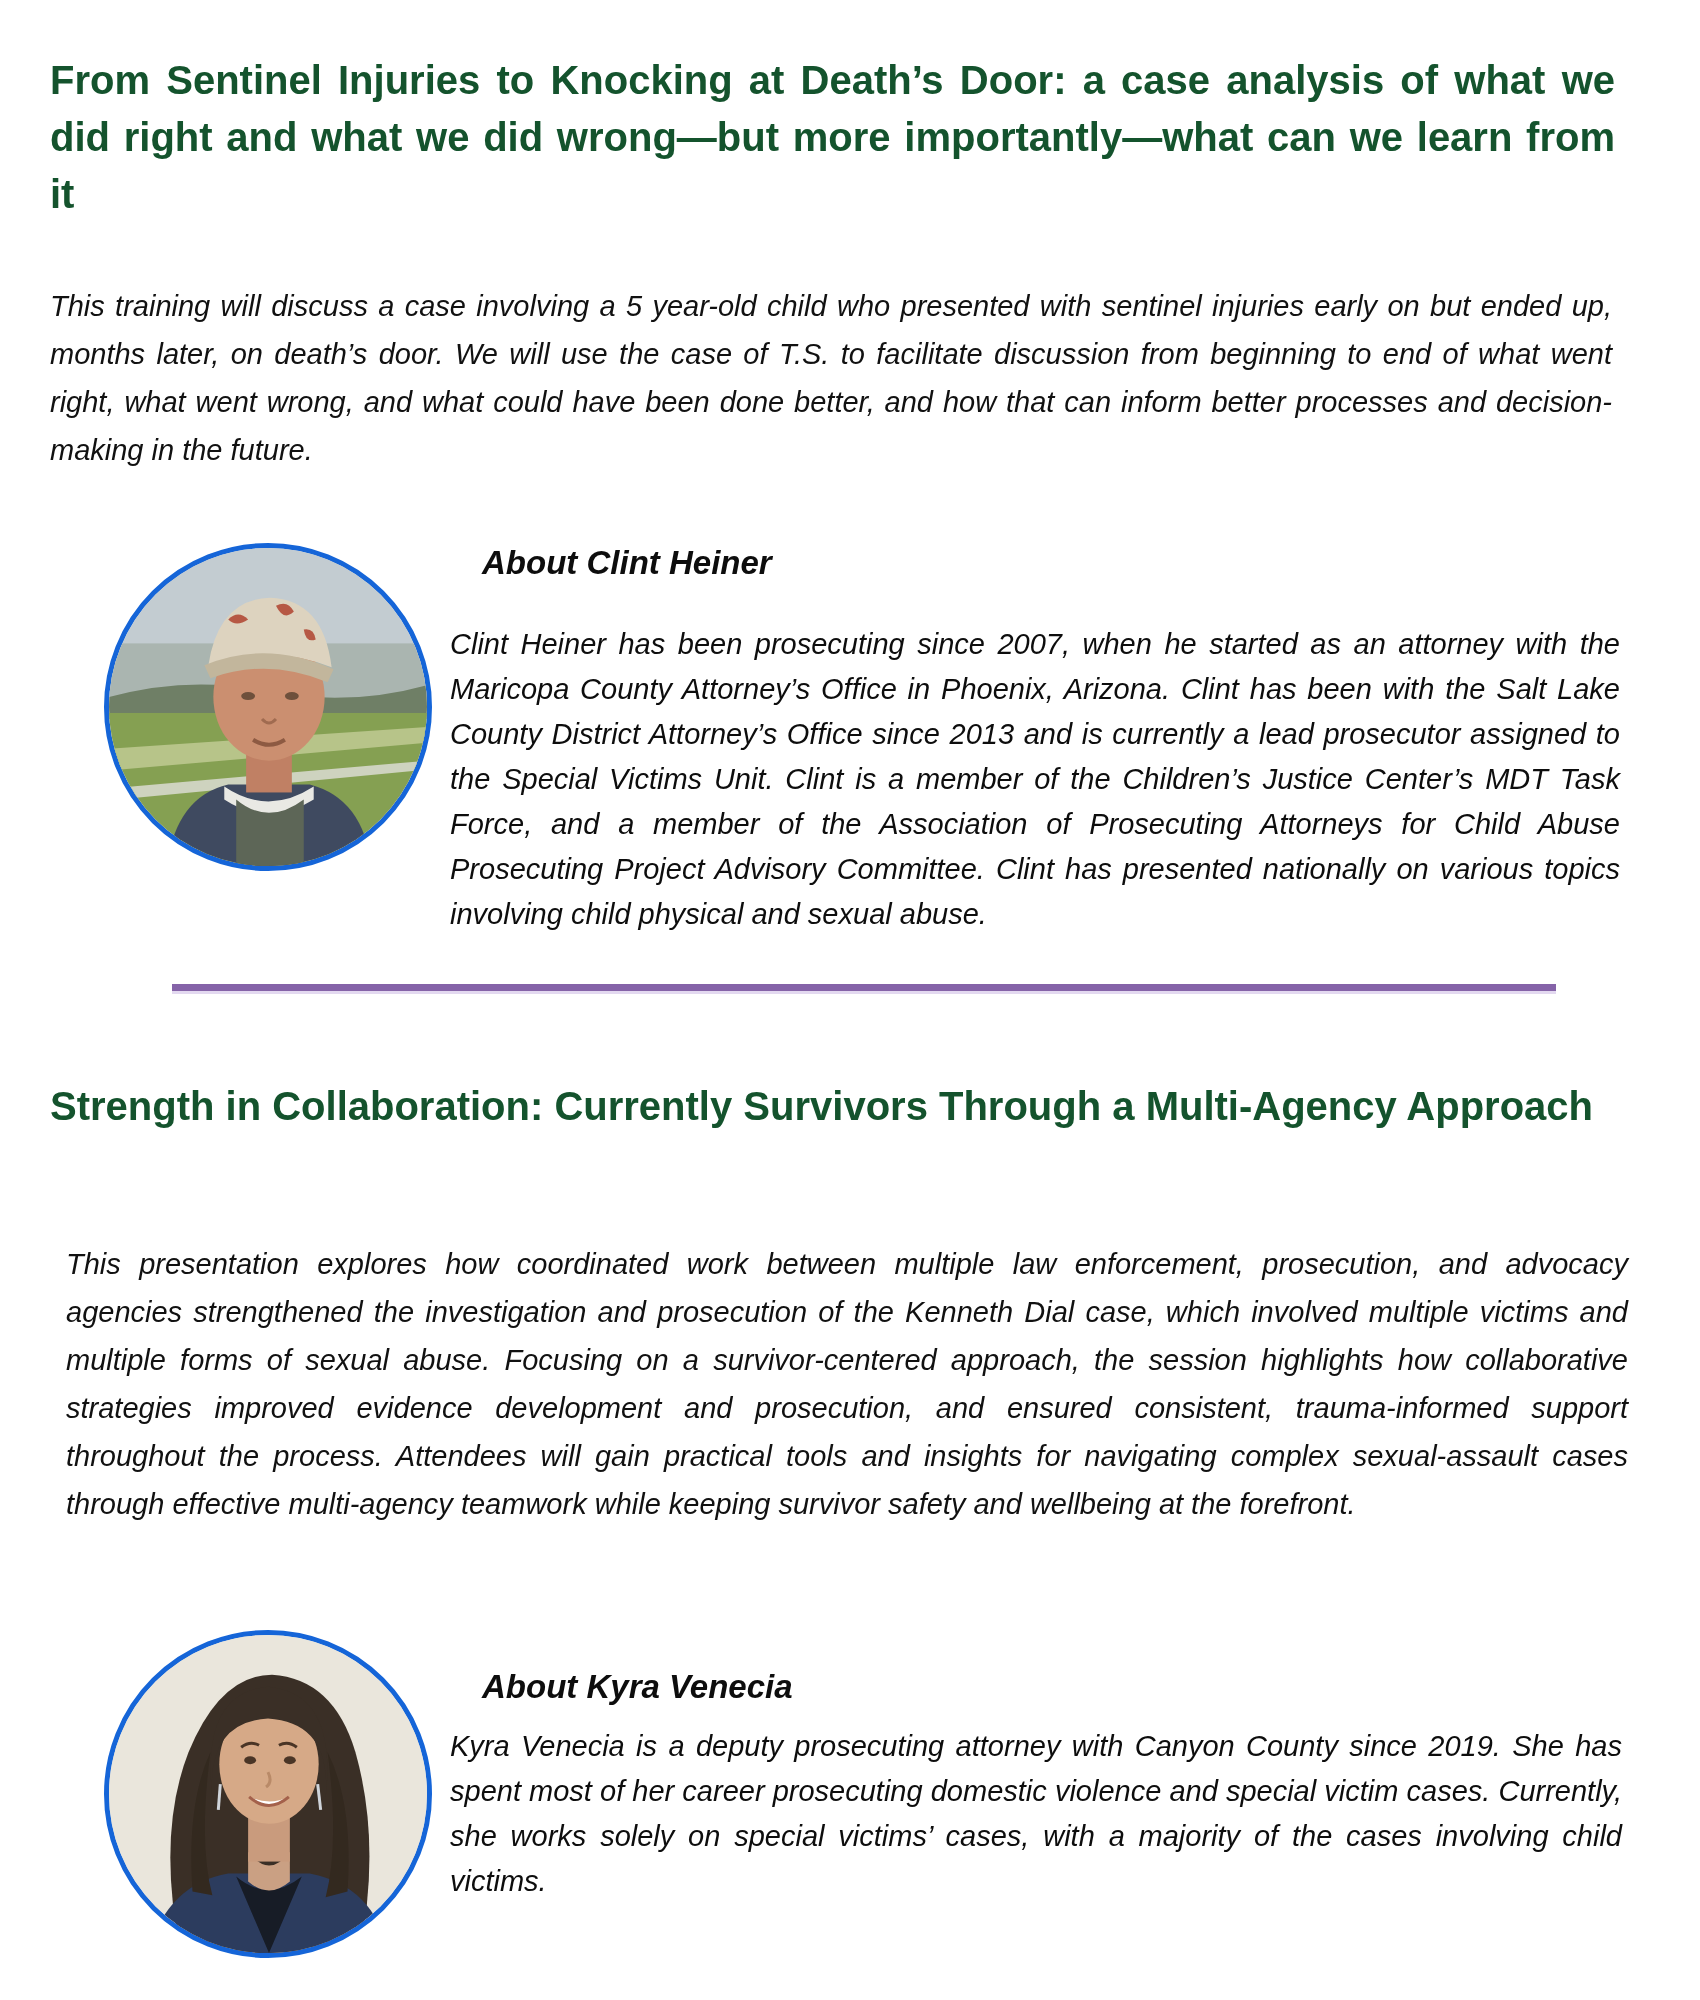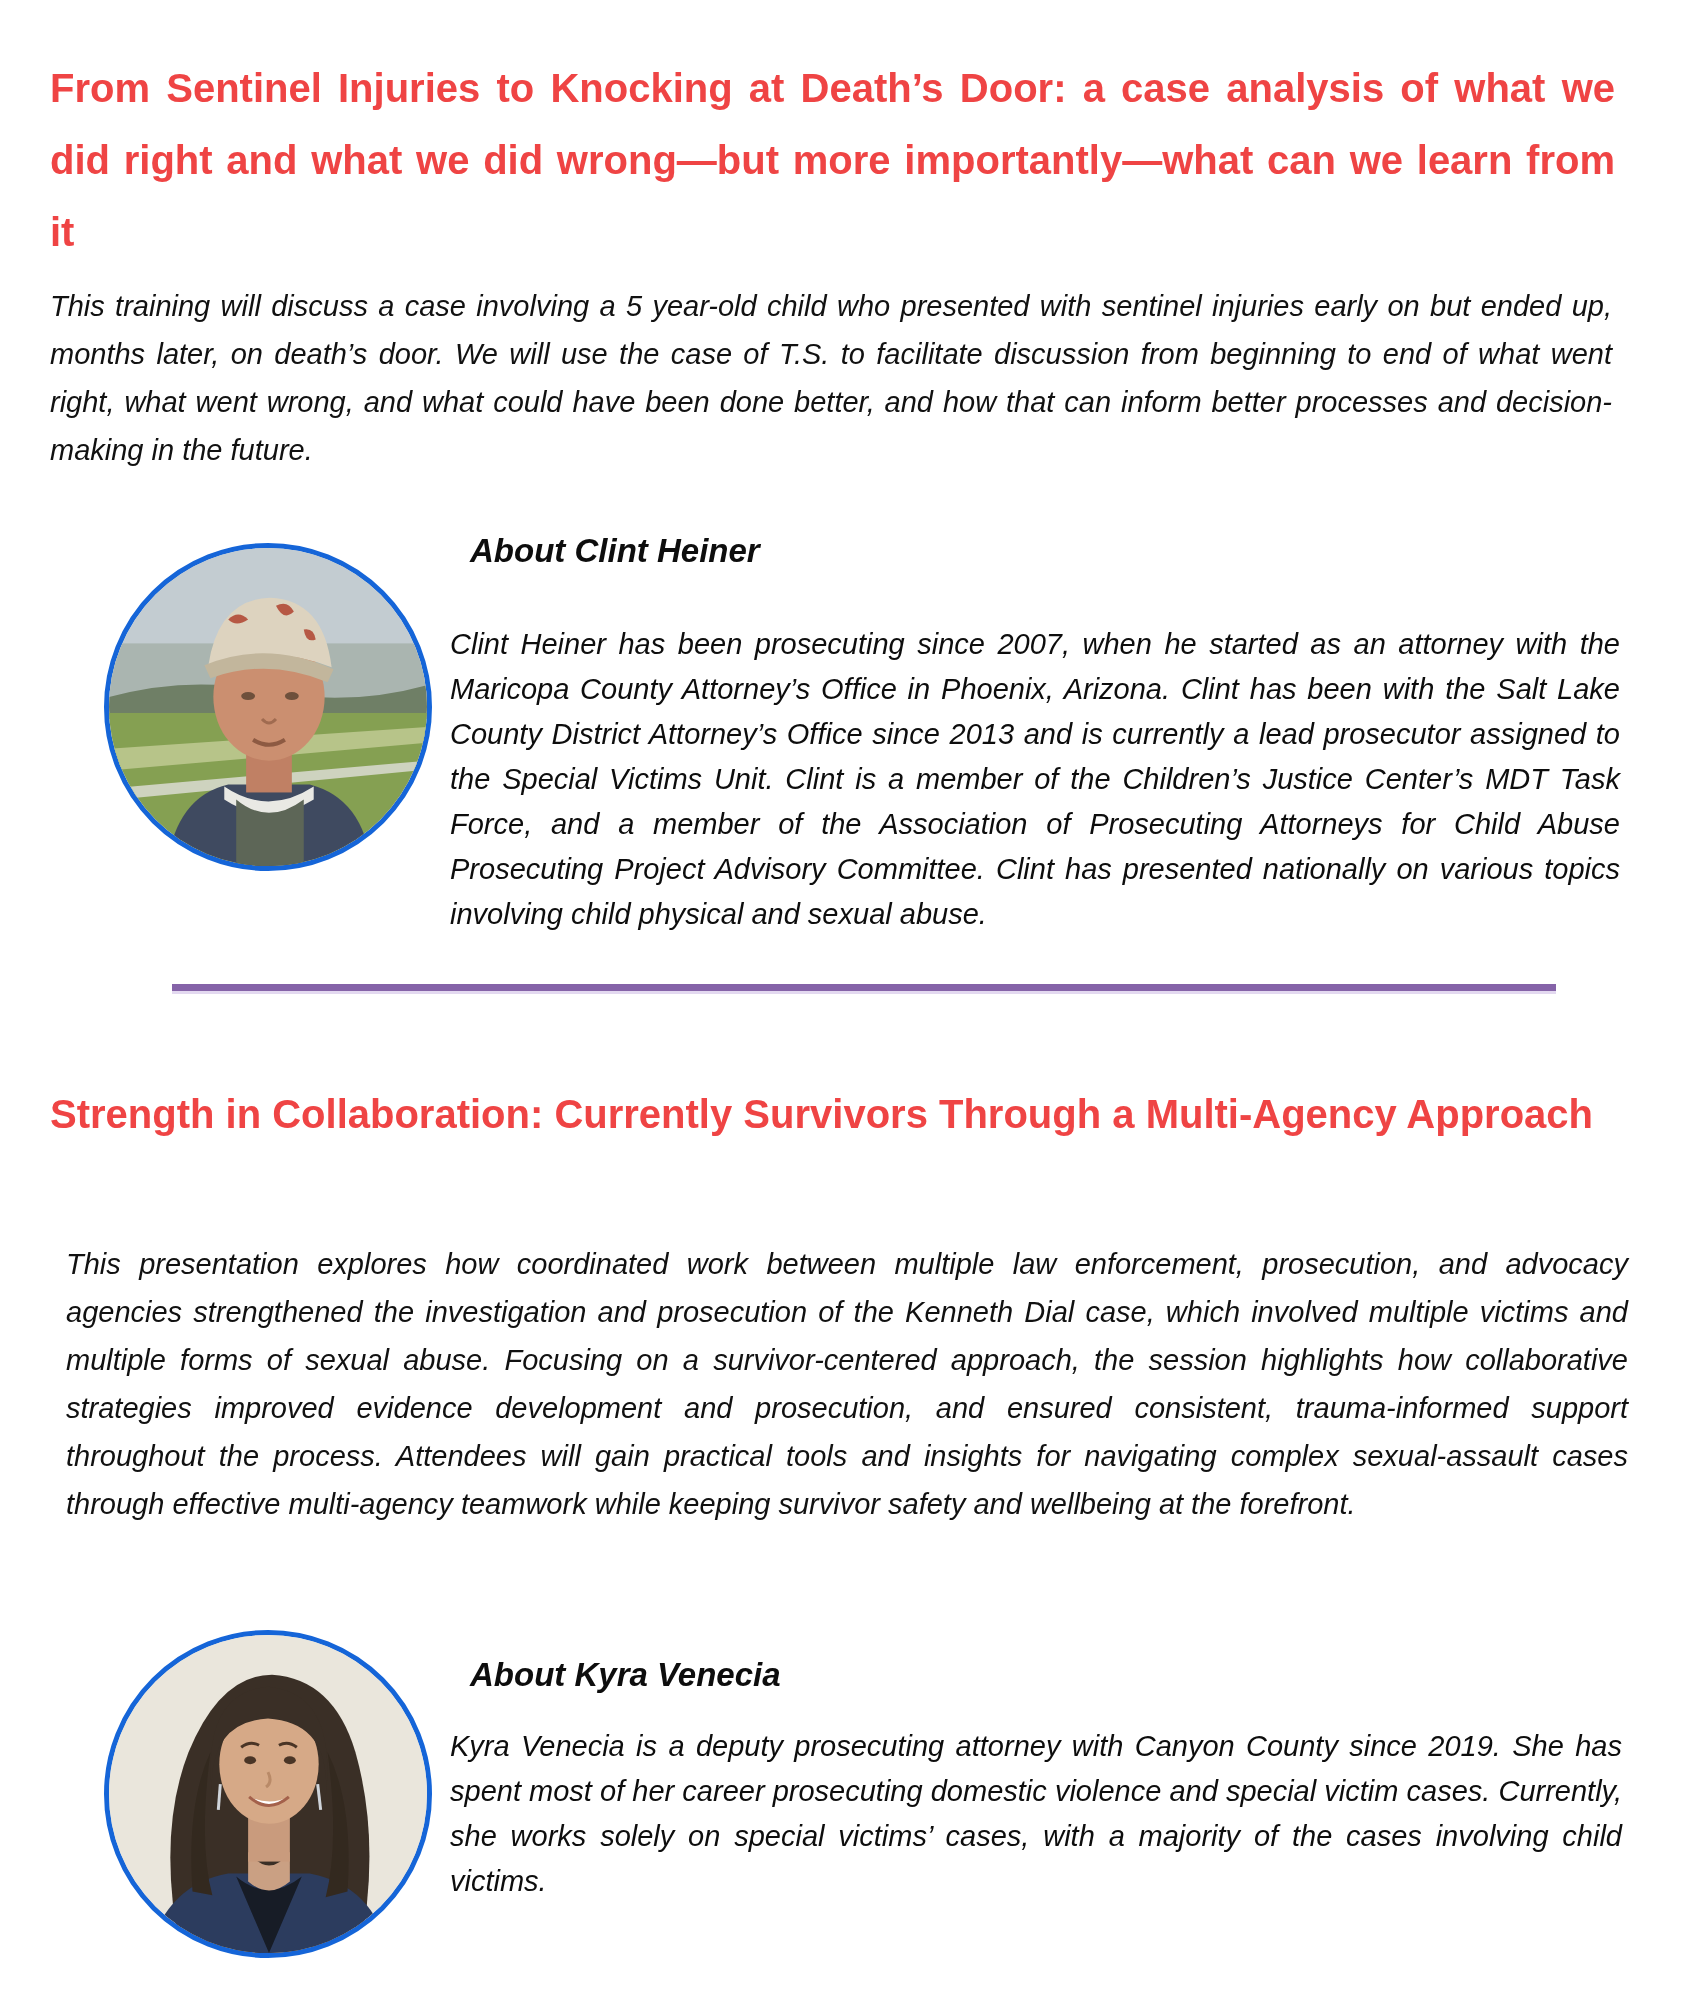--- a/index.html
+++ b/index.html
@@ -7,41 +7,41 @@
   body {
     width: 1700px; height: 2000px;
     position: relative;
     font-family: "Liberation Sans", sans-serif;
     color: #141414;
     overflow: hidden;
   }
   .abs { position: absolute; }
 
   .session-title {
-    color: #ef4444;
+    color: #14532d;
     font-weight: bold;
     font-size: 40px;
-    line-height: 72px;
+    line-height: 57px;
     text-align: justify;
     margin: 0;
   }
   .session-desc {
     font-size: 29px;
     line-height: 48px;
     text-align: justify;
     margin: 0;
     color: #111111;
     font-style: italic;
   }
   .about-heading {
     font-size: 33px;
     font-weight: bold;
     font-style: italic;
     color: #0d0d0d;
-    margin: 4px;
+    margin: 16px;
   }
   .bio-text {
     font-size: 29px;
     font-style: italic;
     line-height: 45px;
     text-align: justify;
     margin: 0;
     color: #0d0d0d;
   }
   .photo-ring {

